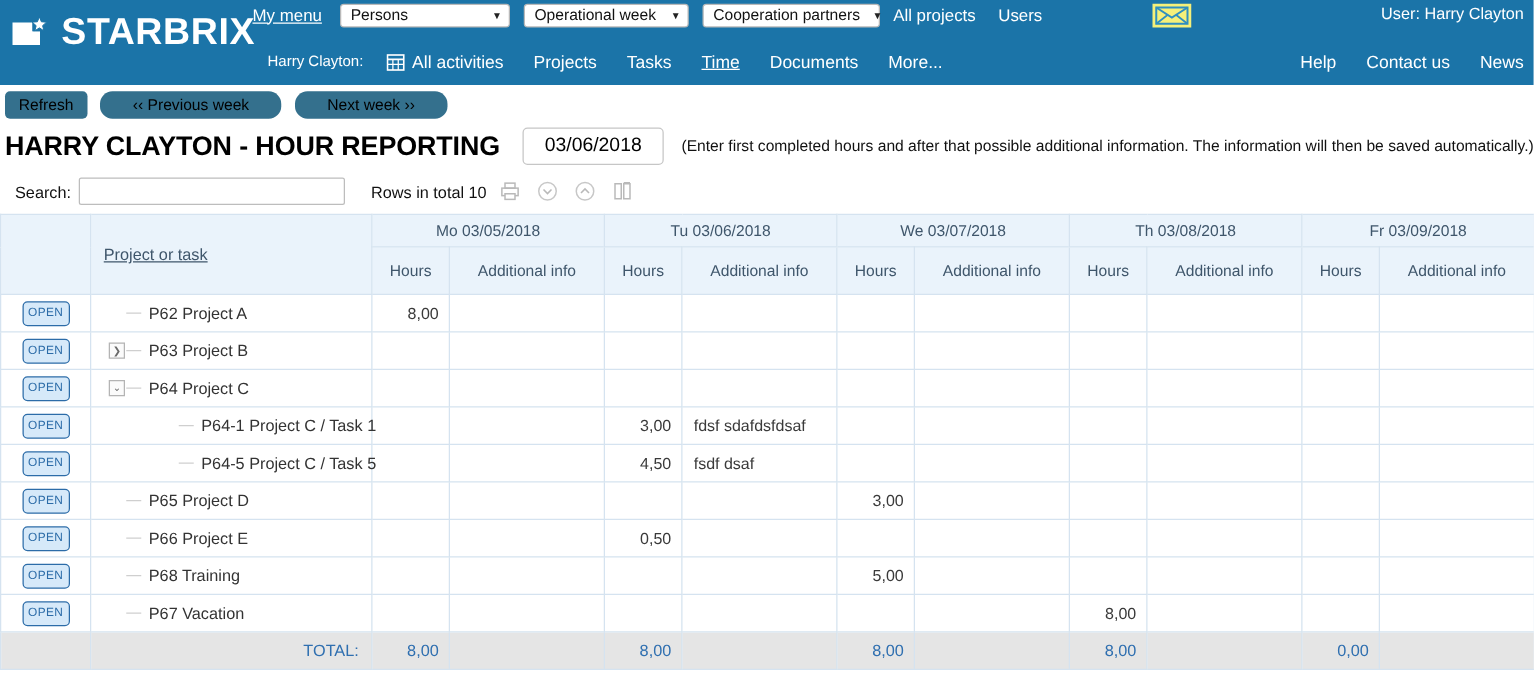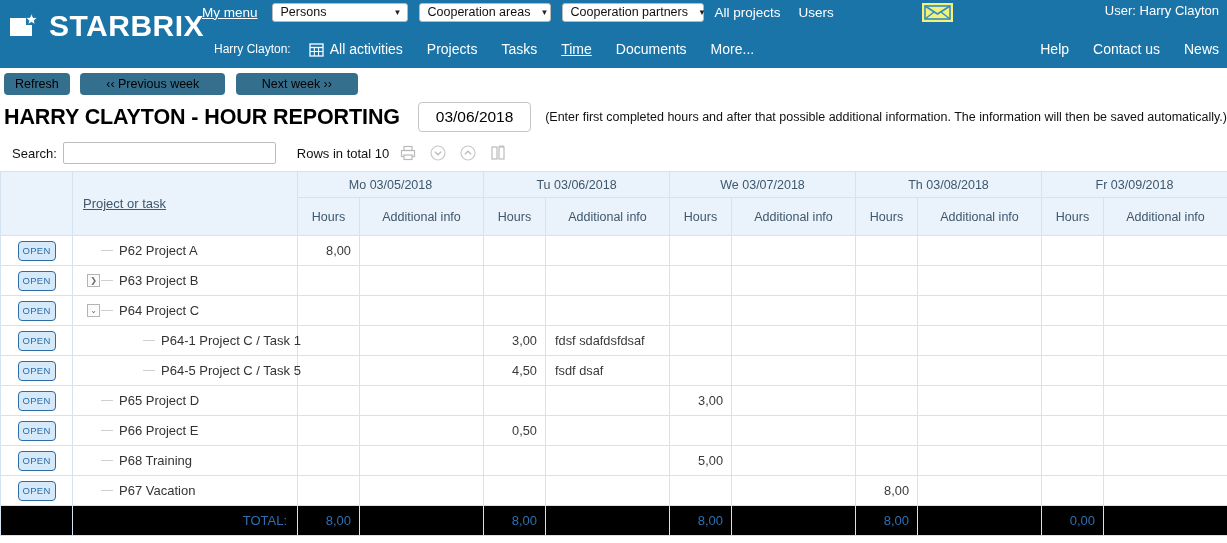--- a/index.html
+++ b/index.html
@@ -81,21 +81,21 @@
   .row2-right .navitem { margin-right: 0; margin-left: 24px; }
 
   
   .btnbar { position: relative; height: 28px; padding: 5px 0 0 4px; }
   .btn {
     display: inline-block; background: #34708d; color: #000000;
     font-size: 12.5px; border: none; border-radius: 4px;
     padding: 4px 11px; margin-right: 6px; vertical-align: top;
     font-family: "Liberation Sans", sans-serif; white-space: nowrap;
   }
-  .btn-wide { padding: 4px 26px; }
+  .btn-wide { padding: 4px 26px; border-radius: 10px; }
 
   
   .titlerow {
     position: relative; height: 42px; padding-left: 4px;
     display: flex; align-items: center;
   }
   .page-title {
     font-size: 21.5px; font-weight: bold; color: #000000;
     letter-spacing: -0.1px; white-space: nowrap;
   }
@@ -159,21 +159,21 @@
     width: 13px; height: 13px; border: 1px solid #b4b4b4; background: #fbfbfb;
     font-size: 8px; line-height: 11px; text-align: center; color: #6a6a6a;
     flex: 0 0 13px; margin-right: 1px;
   }
   .toggle-spacer { width: 14px; flex: 0 0 14px; }
   .dash {
     width: 12px; flex: 0 0 12px; height: 1px; background: #cfcfcf; margin-right: 6px;
   }
   .nametext { font-size: 13px; color: #333; white-space: nowrap; }
 
-  tr.total-row td { background: #000000; color: #2f6fb0; font-size: 13px; }
+  tr.total-row td { background: #e5e5e5; color: #2f6fb0; font-size: 13px; }
   td.total-label { text-align: right; padding-right: 10px !important; font-weight: bold; color:#2f6fb0;}
   td.total-val { text-align: right; padding-right: 8px !important; color:#2f6fb0;}
 </style>
 </head>
 <body>
 
 <div class="topbar">
 
   <div class="logo-wrap">
     <span class="logo-mark">
@@ -188,21 +188,21 @@
 
   <div class="row1">
     <span class="mymenu">My menu</span>
 
     <div class="sel sel-persons">
       <span>Persons</span>
       <span class="caret">▼</span>
     </div>
 
     <div class="sel sel-opareas">
-      <span>Cooperation areas</span>
+      <span>Operational week</span>
       <span class="caret">▼</span>
     </div>
 
     <div class="sel sel-coop">
       <span>Cooperation partners</span>
       <span class="caret">▼</span>
     </div>
 
     <span class="toplink">All projects</span>
     <span class="toplink">Users</span>

